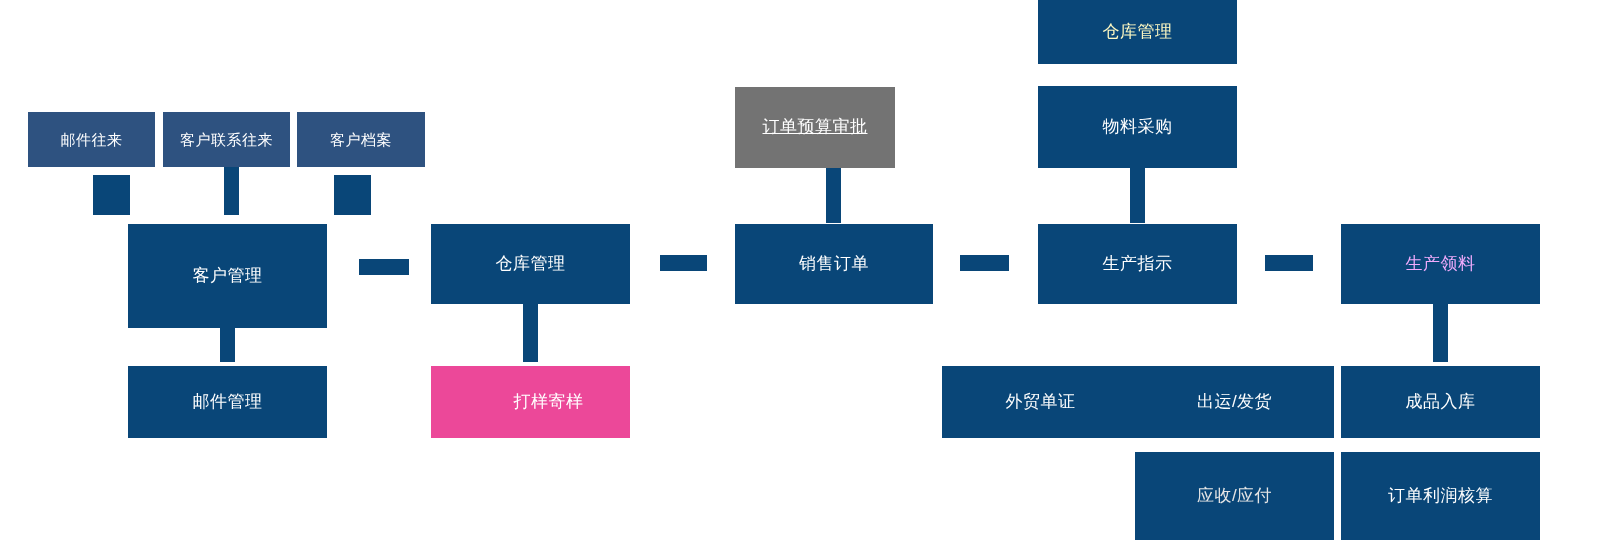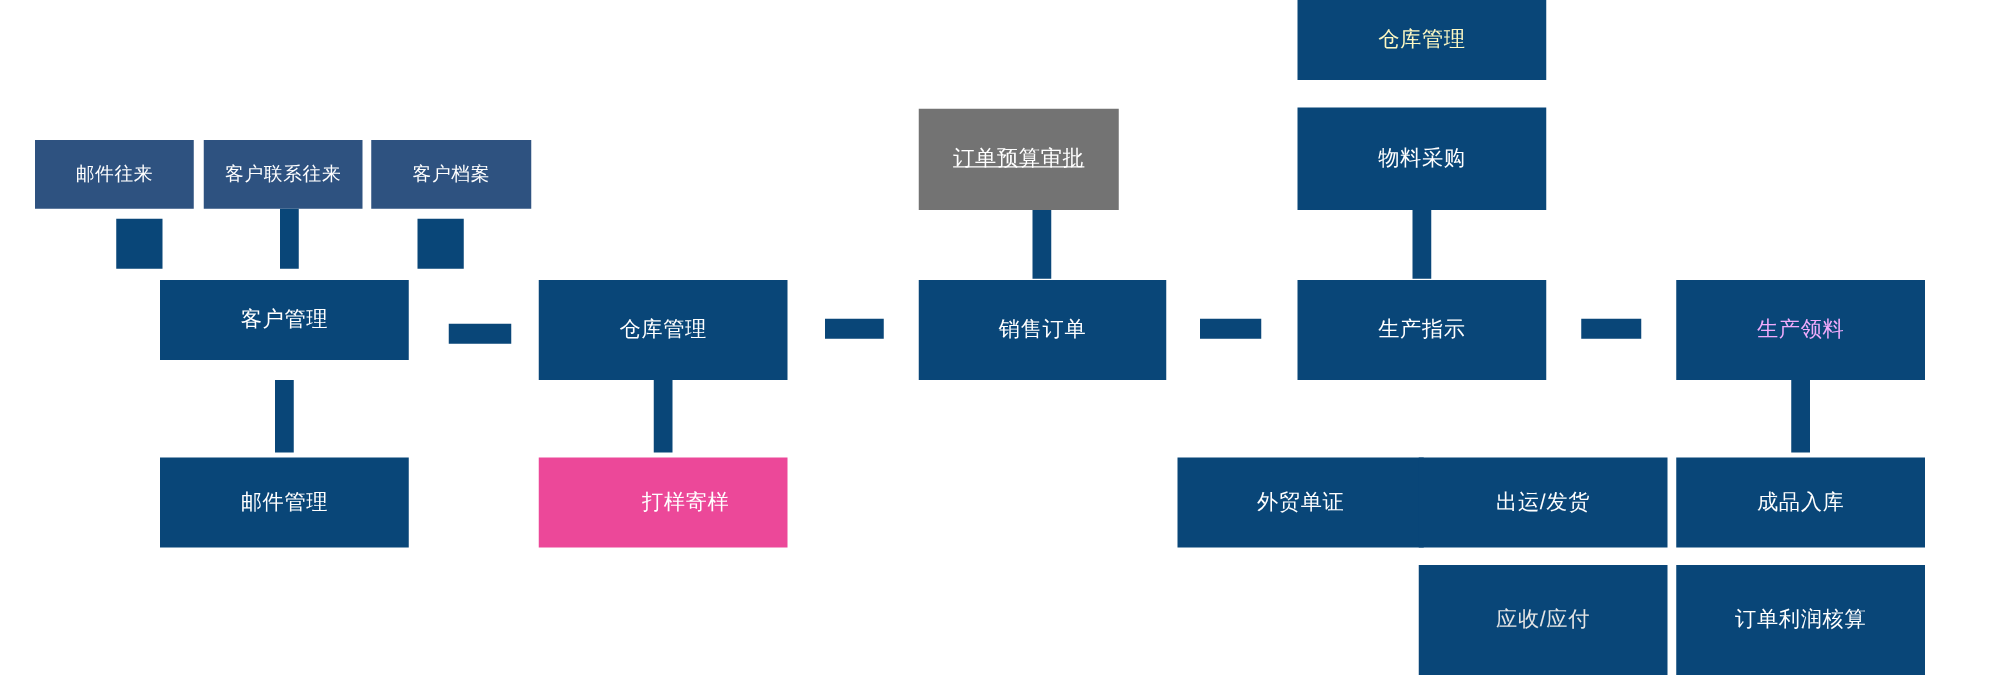--- a/index.html
+++ b/index.html
@@ -51,21 +51,21 @@
   <div id="nodes-layer">
       <div class="node secondary" style="left: 28px; top: 112px; width: 127px; height: 55px; background: rgb(46, 82, 128); color: rgb(255, 255, 255);">
         <span>邮件往来</span>
       </div>
       <div class="node secondary" style="left: 163px; top: 112px; width: 127px; height: 55px; background: rgb(46, 82, 128); color: rgb(255, 255, 255);">
         <span>客户联系往来</span>
       </div>
       <div class="node secondary" style="left: 297px; top: 112px; width: 128px; height: 55px; background: rgb(46, 82, 128); color: rgb(255, 255, 255);">
         <span>客户档案</span>
       </div>
-      <div class="node primary" style="left: 128px; top: 224px; width: 199px; height: 64px; background: rgb(9, 70, 120); color: rgb(255, 255, 255);">
+      <div class="node primary" style="left: 128px; top: 224px; width: 199px; height: 104px; background: rgb(9, 70, 120); color: rgb(255, 255, 255);">
         <span>客户管理</span>
       </div>
       <div class="node primary" style="left: 128px; top: 366px; width: 199px; height: 72px; background: rgb(9, 70, 120); color: rgb(255, 255, 255);">
         <span>邮件管理</span>
       </div>
       <div class="node primary" style="left: 431px; top: 224px; width: 199px; height: 80px; background: rgb(9, 70, 120); color: rgb(255, 255, 255);">
         <span>仓库管理</span>
       </div>
       <div class="node primary" style="left: 431px; top: 366px; width: 199px; height: 72px; background: #ec4899; color: rgb(255, 255, 255); padding-left: 36px;">
         <span>打样寄样</span>

